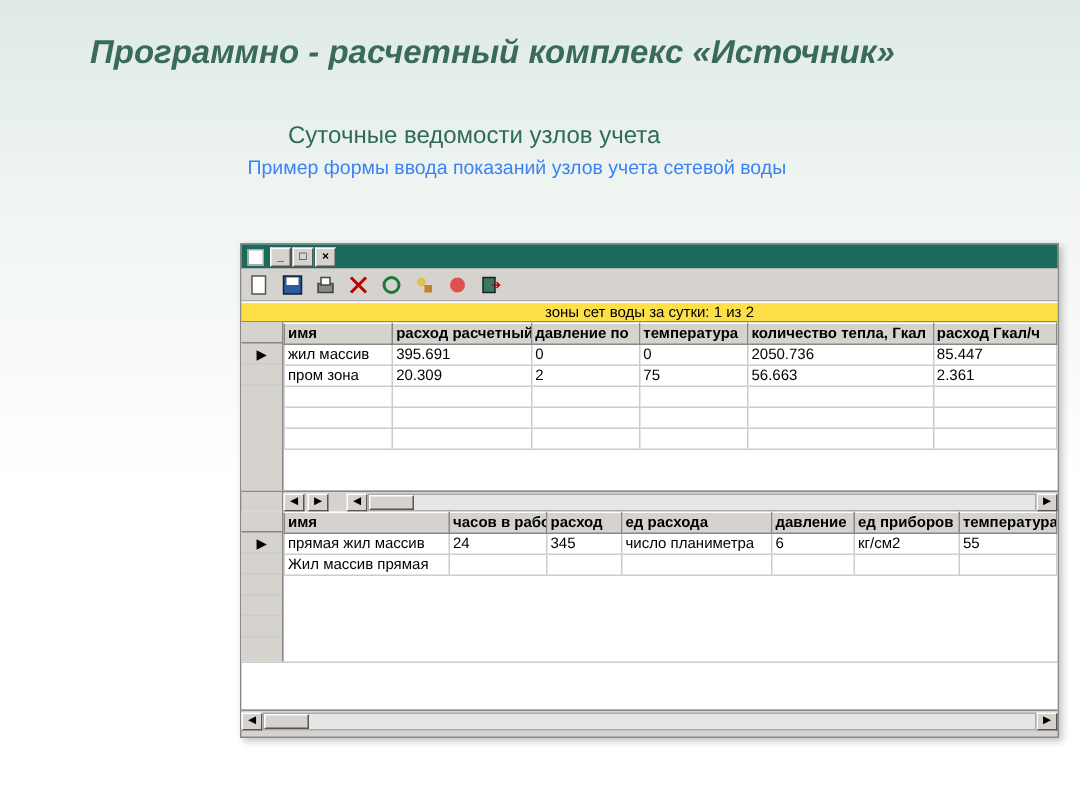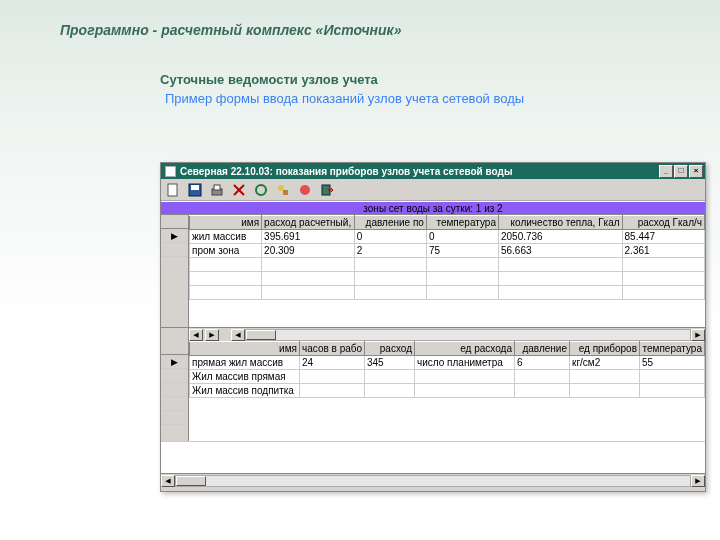--- a/index.html
+++ b/index.html
@@ -8,28 +8,29 @@
     width: 720px;
     height: 540px;
     background: linear-gradient(to bottom, #dfeae4 0%, #f0f5f2 25%, #ffffff 60%);
     font-family: Arial, sans-serif;
     overflow: hidden;
   }
   .page-title {
     font-style: italic;
     font-weight: bold;
     color: #3a6a5a;
-    font-size: 14px;
+    font-size: 22px;
     padding: 22px 0 0 60px;
   }
   .section-title {
     color: #2f6b56;
-    font-size: 13px;
-    font-weight: bold;
+    font-size: 16px;
+    font-weight: normal;
     padding: 34px 0 0 160px;
+    margin-left: 32px;
   }
   .section-sub {
     color: #3b82f6;
     font-size: 13px;
     padding: 4px 0 8px 165px;
   }
   .window {
     position: absolute;
     left: 160px;
     top: 162px;
@@ -73,21 +74,21 @@
     gap: 6px;
     padding: 0 4px;
     border-bottom: 1px solid #aaa;
     background: #d6d3ce;
   }
   .tool-btn {
     width: 16px; height: 16px;
     display: flex; align-items: center; justify-content: center;
   }
   .section-cap {
-    background: #8b5cf6;
+    background: #fde047;
     text-align: center;
     font-size: 10px;
     color: #000;
     border-top: 1px solid #fff;
     border-bottom: 1px solid #888;
     height: 14px;
     line-height: 14px;
   }
   .grid-wrap {
     display: flex;
@@ -120,24 +121,24 @@
     border-collapse: collapse;
     width: 100%;
     table-layout: fixed;
     font-size: 10px;
     color: #000;
   }
   table.data th {
     background: #d6d3ce;
     border: 1px solid #888;
     border-top-color: #fff;
-    font-weight: normal;
+    font-weight: bold;
     height: 14px;
     padding: 0 2px;
-    text-align: right;
+    text-align: left;
     white-space: nowrap;
     overflow: hidden;
   }
   table.data td {
     border: 1px solid #ccc;
     height: 14px;
     padding: 0 2px;
     white-space: nowrap;
     overflow: hidden;
     background: #fff;
@@ -158,21 +159,20 @@
 </head>
 <body>
 
 <div class="page-title">Программно - расчетный комплекс «Источник»</div>
 <div class="section-title">Суточные ведомости узлов учета</div>
 <div class="section-sub">Пример формы ввода показаний узлов учета сетевой воды</div>
 
 <div class="window">
   <div class="titlebar">
     <div class="t-icon"></div>
-    <div class="t-text">Северная 22.10.03: показания приборов узлов учета сетевой воды</div>
     <div class="win-btns">
       <div class="win-btn">_</div>
       <div class="win-btn">□</div>
       <div class="win-btn">×</div>
     </div>
   </div>
 
   <div class="toolbar">
     <div class="tool-btn">
         <svg width="14" height="14">
@@ -350,29 +350,20 @@
             </tr>
         <tr>
               <td>Жил массив прямая</td>
               <td></td>
               <td></td>
               <td></td>
               <td></td>
               <td></td>
               <td></td>
             </tr>
-        <tr>
-              <td>Жил массив подпитка</td>
-              <td></td>
-              <td></td>
-              <td></td>
-              <td></td>
-              <td></td>
-              <td></td>
-            </tr>
       </tbody>
         </table>
     </div>
   </div>
   <div style="flex:1;background:#fff;height:32px;border-top:1px solid #ccc"></div>
   <div class="hscroll">
     <div class="bar">
       <div class="sbtn">◀</div>
       <div class="strack">
           <div class="sthumb"></div>

